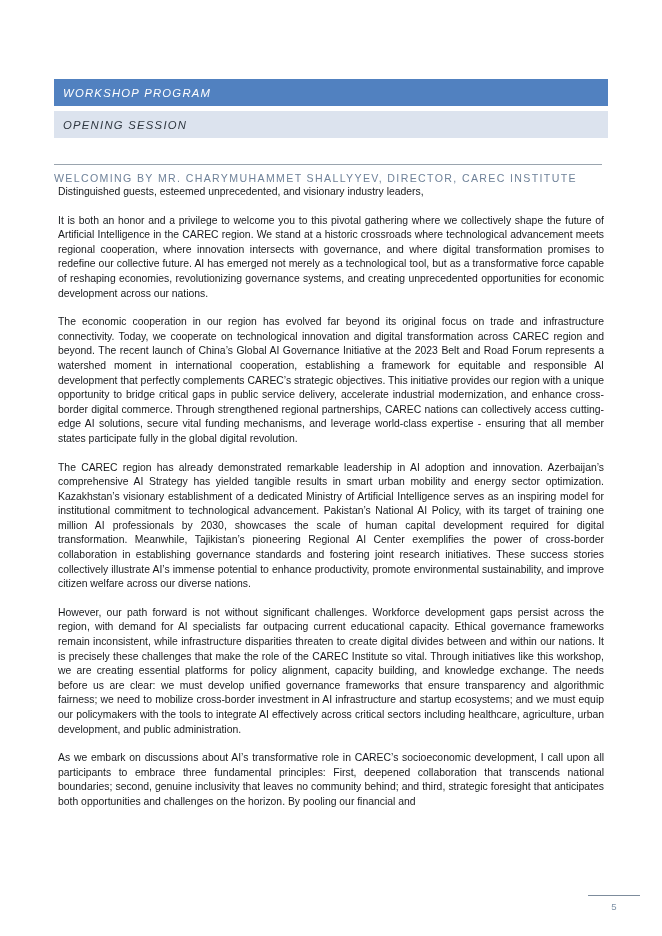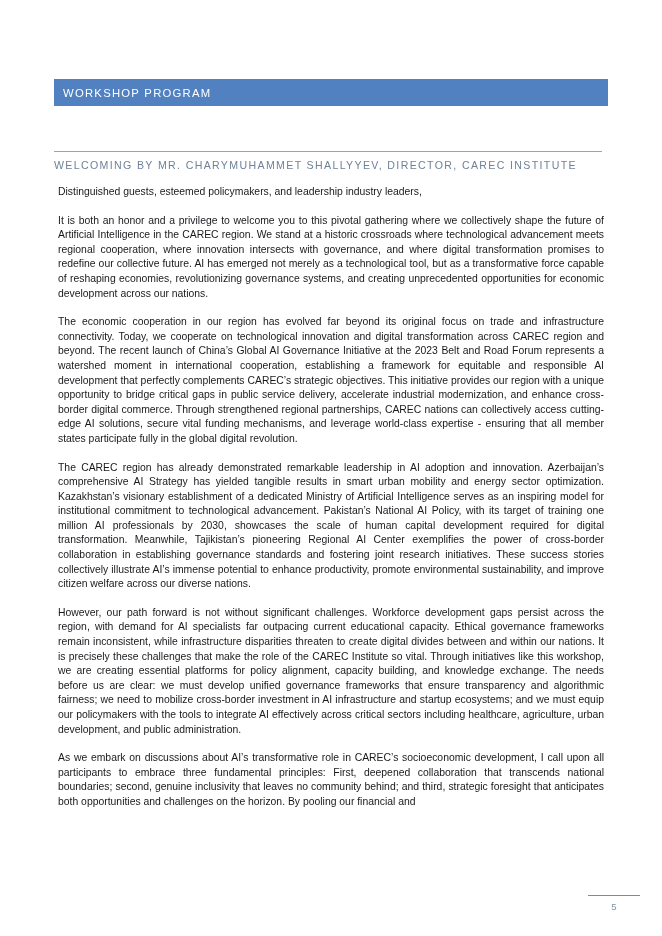--- a/index.html
+++ b/index.html
@@ -30,38 +30,39 @@
   }
 
   .banner {
     box-sizing: border-box;
     height: 27px;
     display: flex;
     align-items: center;
     padding-left: 9px;
     font-size: 11.3px;
     letter-spacing: 1.25px;
+    font-style: italic;
   }
 
   .banner-primary {
     background: #5181c0;
     color: #ffffff;
   }
 
   .banner-secondary {
     background: #dce3ee;
     color: #2f3740;
     margin-top: 5px;
   }
 
   
   .section-heading-wrap {
     position: absolute;
     left: 54px;
-    top: 151px;
+    top: 164px;
     width: 548px;
   }
 
   .section-rule {
     height: 1px;
     background: #9aa4ae;
     width: 100%;
   }
 
   .section-heading {
@@ -121,29 +122,30 @@
     letter-spacing: 0.4px;
   }
 </style>
 </head>
 <body>
 
 <div class="page">
 
   <div class="banner-block">
     <div class="banner banner-primary">WORKSHOP PROGRAM</div>
+    <div class="banner banner-secondary">OPENING SESSION</div>
   </div>
 
   <div class="section-heading-wrap">
     <div class="section-rule"></div>
     <div class="section-heading">WELCOMING BY MR. CHARYMUHAMMET SHALLYYEV, DIRECTOR, CAREC INSTITUTE</div>
   </div>
 
   <div class="body-copy">
-    <p class="salutation">Distinguished guests, esteemed policymakers, and leadership industry leaders,</p>
+    <p class="salutation">Distinguished guests, esteemed unprecedented, and visionary industry leaders,</p>
     <p>It is both an honor and a privilege to welcome you to this pivotal gathering where we collectively shape the future of Artificial Intelligence in the CAREC region. We stand at a historic crossroads where technological advancement meets regional cooperation, where innovation intersects with governance, and where digital transformation promises to redefine our collective future. AI has emerged not merely as a technological tool, but as a transformative force capable of reshaping economies, revolutionizing governance systems, and creating unprecedented opportunities for economic development across our nations.</p>
     <p>The economic cooperation in our region has evolved far beyond its original focus on trade and infrastructure connectivity. Today, we cooperate on technological innovation and digital transformation across CAREC region and beyond. The recent launch of China’s Global AI Governance Initiative at the 2023 Belt and Road Forum represents a watershed moment in international cooperation, establishing a framework for equitable and responsible AI development that perfectly complements CAREC’s strategic objectives. This initiative provides our region with a unique opportunity to bridge critical gaps in public service delivery, accelerate industrial modernization, and enhance cross-border digital commerce. Through strengthened regional partnerships, CAREC nations can collectively access cutting-edge AI solutions, secure vital funding mechanisms, and leverage world-class expertise - ensuring that all member states participate fully in the global digital revolution.</p>
     <p>The CAREC region has already demonstrated remarkable leadership in AI adoption and innovation. Azerbaijan’s comprehensive AI Strategy has yielded tangible results in smart urban mobility and energy sector optimization. Kazakhstan’s visionary establishment of a dedicated Ministry of Artificial Intelligence serves as an inspiring model for institutional commitment to technological advancement. Pakistan’s National AI Policy, with its target of training one million AI professionals by 2030, showcases the scale of human capital development required for digital transformation. Meanwhile, Tajikistan’s pioneering Regional AI Center exemplifies the power of cross-border collaboration in establishing governance standards and fostering joint research initiatives. These success stories collectively illustrate AI’s immense potential to enhance productivity, promote environmental sustainability, and improve citizen welfare across our diverse nations.</p>
     <p>However, our path forward is not without significant challenges. Workforce development gaps persist across the region, with demand for AI specialists far outpacing current educational capacity. Ethical governance frameworks remain inconsistent, while infrastructure disparities threaten to create digital divides between and within our nations. It is precisely these challenges that make the role of the CAREC Institute so vital. Through initiatives like this workshop, we are creating essential platforms for policy alignment, capacity building, and knowledge exchange. The needs before us are clear: we must develop unified governance frameworks that ensure transparency and algorithmic fairness; we need to mobilize cross-border investment in AI infrastructure and startup ecosystems; and we must equip our policymakers with the tools to integrate AI effectively across critical sectors including healthcare, agriculture, urban development, and public administration.</p>
     <p>As we embark on discussions about AI’s transformative role in CAREC’s socioeconomic development, I call upon all participants to embrace three fundamental principles: First, deepened collaboration that transcends national boundaries; second, genuine inclusivity that leaves no community behind; and third, strategic foresight that anticipates both opportunities and challenges on the horizon. By pooling our financial and</p>
   </div>
 
   <div class="footer">
     <div class="footer-rule"></div>
     <div class="footer-page-number">5</div>

